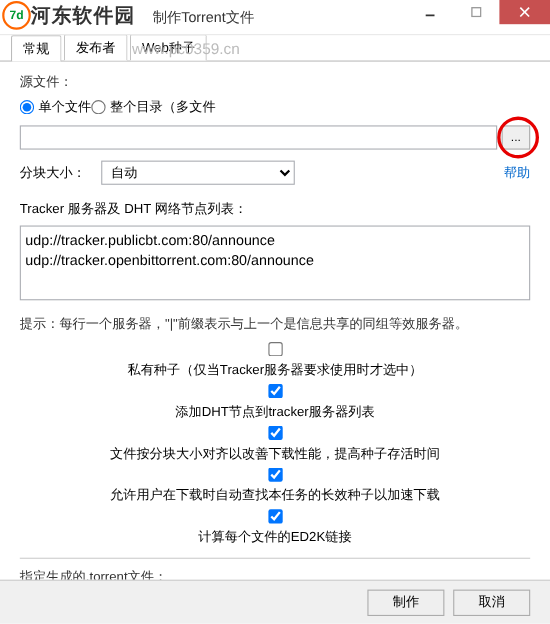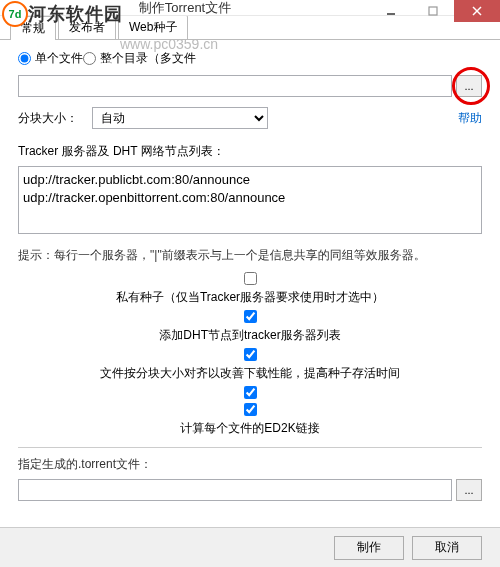--- a/index.html
+++ b/index.html
@@ -1,17 +1,17 @@
 <!DOCTYPE html>
 <html><head>
 <meta charset="utf-8">
 <style>
 *{box-sizing:border-box;margin:0;padding:0;font-family:"Microsoft YaHei",Tahoma,sans-serif;font-size:12px;}
 body{width:500px;height:567px;background:#fff;overflow:hidden;}
-.titlebar{height:16px;background:#fff;display:flex;align-items:center;border-bottom:1px solid #e8e8e8;position:relative;}
+.titlebar{height:32px;background:#fff;display:flex;align-items:center;border-bottom:1px solid #e8e8e8;position:relative;}
 .overlay-logo{position:absolute;left:2px;top:1px;z-index:10;display:flex;align-items:center;gap:0;}
 .logo-circ{width:26px;height:26px;border:2px solid #ff6600;border-radius:50%;background:#fff;position:relative;display:inline-flex;align-items:center;justify-content:center;}
 .logo-circ span{color:#009933;font-weight:bold;font-size:11px;}
 .overlay-text{color:#333;font-size:18px;font-weight:bold;letter-spacing:1px;}
 .overlay-url{position:absolute;left:120px;top:36px;color:#bbb;font-size:14px;z-index:10;}
 .title-text{flex:1;text-align:center;font-size:13px;color:#333;}
 .win-btns{display:flex;height:100%;}
 .win-btn{width:42px;height:22px;display:flex;align-items:center;justify-content:center;cursor:pointer;}
 .win-btn.min svg{width:10px;height:10px;}
 .win-btn.max svg{width:10px;height:10px;}
@@ -74,20 +74,21 @@
   </div>
 </div>
 
 <div class="tabs">
   <div class="tab active">常规</div>
   <div class="tab">发布者</div>
   <div class="tab">Web种子</div>
 </div>
 
 <div class="content">
+  <div class="group-label">源文件：</div>
   <div class="radio-row">
     <label class="radio-item">
       <input type="radio" name="src" checked="" style="">
       <span>单个文件</span>
     </label>
     <label class="radio-item">
       <input type="radio" name="src" style="">
       <span>整个目录（多文件</span>
     </label>
   </div>
@@ -118,20 +119,21 @@
   <div class="check-row">
       <input type="checkbox" checked="" style="">
       <span>添加DHT节点到tracker服务器列表</span>
     </div>
   <div class="check-row">
       <input type="checkbox" checked="" style="">
       <span>文件按分块大小对齐以改善下载性能，提高种子存活时间</span>
     </div>
   <div class="check-row">
       <input type="checkbox" checked="" style="">
+      <span>允许用户在下载时自动查找本任务的长效种子以加速下载</span>
     </div>
   <div class="check-row">
       <input type="checkbox" checked="" style="">
       <span>计算每个文件的ED2K链接</span>
     </div>
 
   <div class="sep"></div>
 
   <div class="group-label">指定生成的.torrent文件：</div>
   <div class="file-row">

